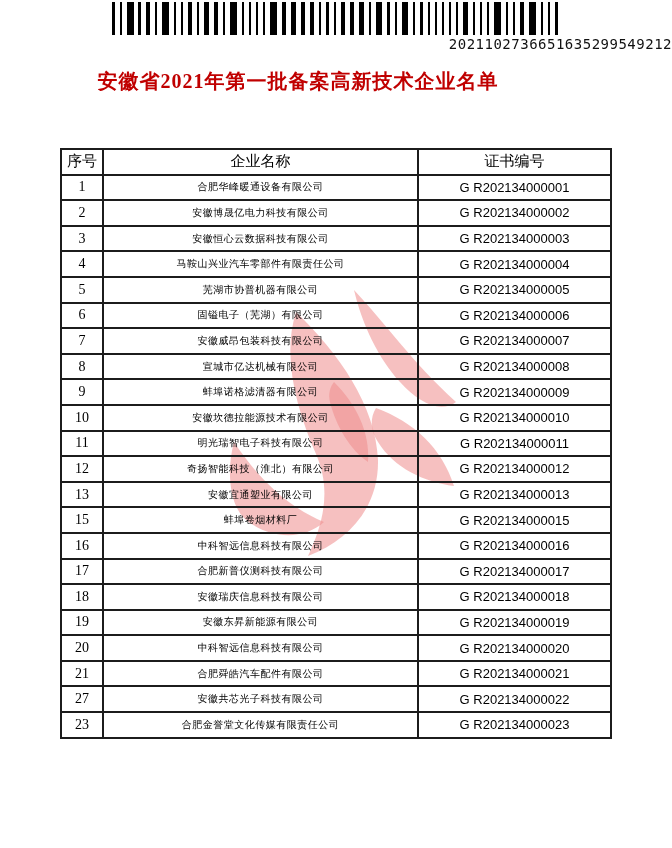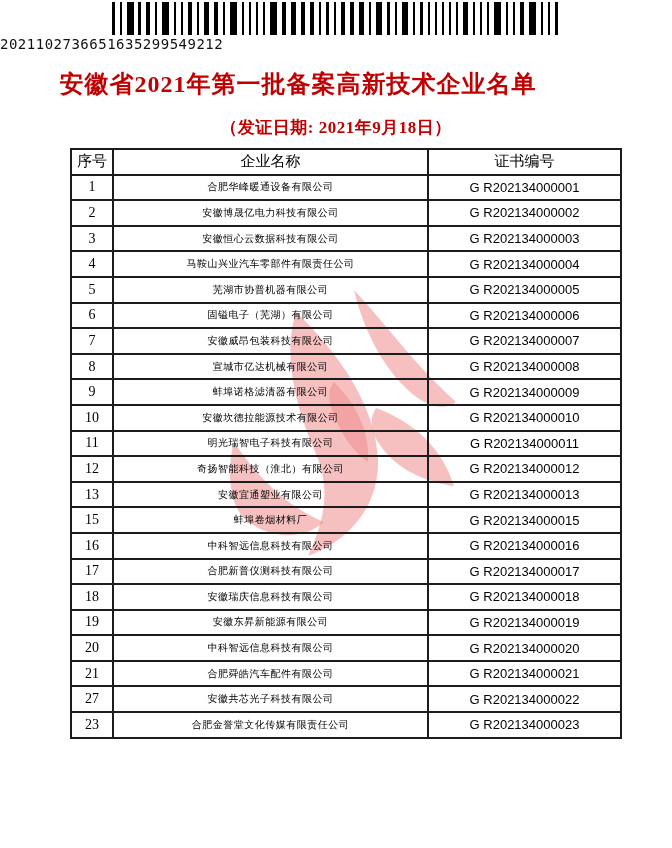--- a/index.html
+++ b/index.html
@@ -10,40 +10,40 @@
   .page{position:absolute;inset:0;}
 
   
   .barcode{
     position:absolute;top:2px;left:112px;width:446px;height:33px;
     display:flex;align-items:stretch;overflow:hidden;
   }
   .barcode span{background:#000;flex:0 0 auto;}
   .barcode i{flex:1 1 auto;}
   .barcode-number{
-    position:absolute;top:36px;left:0;width:672px;text-align:left;
+    position:absolute;top:36px;left:0;width:672px;text-align:right;
     font-family:"DejaVu Sans Mono",monospace;font-size:14px;color:#111;letter-spacing:.5px;
   }
 
   
   .doc-title{
     position:absolute;top:68px;left:0;width:596px;text-align:center;
-    font-size:24px;font-weight:700;letter-spacing:1px;
+    font-size:20px;font-weight:700;letter-spacing:1px;
   }
   .issue-date{
     position:absolute;top:116px;left:0;width:672px;text-align:center;
     font-size:17px;font-weight:700;letter-spacing:.5px;
   }
 
   
   .watermark{position:absolute;left:226px;top:290px;width:232px;height:266px;z-index:1;}
 
   
   table.roster{
-    position:absolute;left:70px;top:148px;z-index:2;
+    position:absolute;left:60px;top:148px;z-index:2;
     border-collapse:collapse;table-layout:fixed;width:550px;background:transparent;
   }
   table.roster col.c-no{width:42px;}
   table.roster col.c-name{width:315px;}
   table.roster col.c-cert{width:193px;}
   table.roster th,table.roster td{
     border:2px solid #1c1c1c;height:23.6px;padding:0 2px;
     text-align:center;vertical-align:middle;background:transparent;
     font-weight:400;color:#000;overflow:hidden;white-space:nowrap;
   }
@@ -162,21 +162,20 @@
       <i></i>
       <span style="width:2.2px"></span>
       <i></i>
       <span style="width:2px"></span>
       <i></i>
       <span style="width:3px"></span>
     </div>
   <div class="barcode-number">2021102736651635299549212</div>
 
   <div class="doc-title" style="color: rgb(192, 0, 0);">安徽省2021年第一批备案高新技术企业名单</div>
-  <div class="issue-date" style="color: rgb(192, 0, 0);">（发证日期: 2021年9月18日）</div>
 
   <svg class="watermark" viewBox="0 0 232 266" aria-hidden="true">
     <g class="wm-fill" fill-opacity="0.55" fill="#ee8d8d">
       <path d="M128 0 C160 34 186 72 230 112 C214 124 192 112 174 92 C152 68 136 34 128 0 Z"></path>
       <path d="M150 118 C188 132 216 158 228 196 C198 192 168 178 152 152 C144 140 144 128 150 118 Z"></path>
       <path d="M70 22 C112 62 150 116 152 170 C153 216 124 250 82 266 C100 228 104 196 90 164 C70 118 56 66 70 22 Z"></path>
       <path d="M108 92 C130 114 144 142 142 172 C124 160 110 136 104 112 C102 104 104 97 108 92 Z"></path>
       <path d="M8 152 C32 188 60 216 98 232 C76 252 40 248 18 228 C4 214 0 182 8 152 Z"></path>
     </g>
   </svg>

